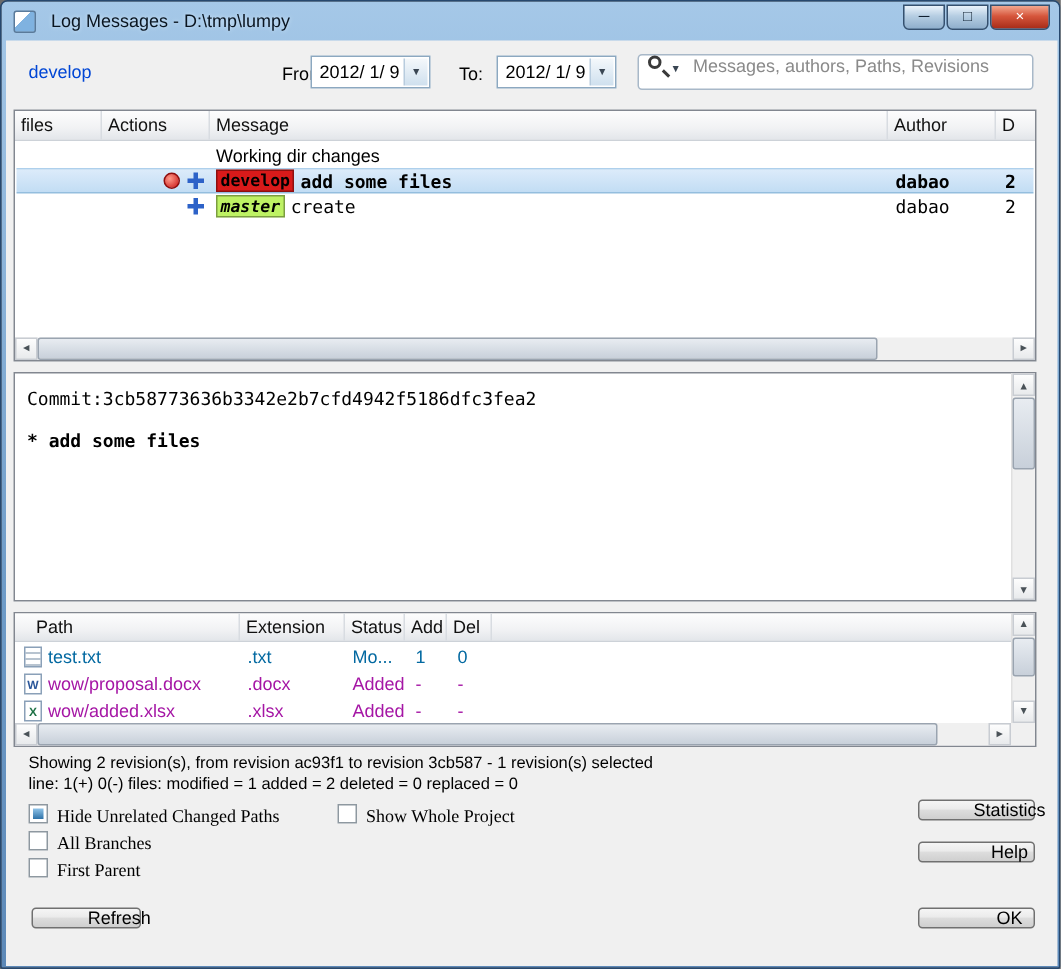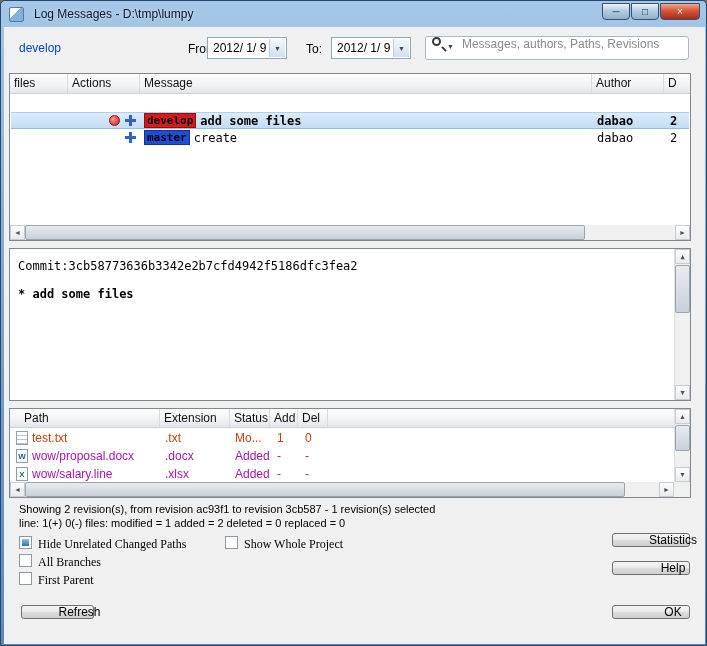--- a/index.html
+++ b/index.html
@@ -45,40 +45,40 @@
   .cell-actions { position:absolute; left:58px; width:70px; height:100%; display:flex; align-items:center;
                   justify-content:flex-end; gap:5px; padding-right:3px; }
   .cell-msg { position:absolute; left:133px; height:100%; display:flex; align-items:center; gap:4px; white-space:nowrap; }
   .cell-author { position:absolute; left:586px; height:100%; display:flex; align-items:center; }
   .cell-date { position:absolute; left:659px; height:100%; display:flex; align-items:center; overflow:hidden; }
   .monofont { font-family:"DejaVu Sans Mono", monospace; font-size:12px; }
   .bold { font-weight:bold; }
   .badge { font-family:"DejaVu Sans Mono", monospace; font-weight:bold; font-size:11px;
            padding:0 2px; color:#000; border:1px solid rgba(0,0,0,.35); line-height:13px; }
   .badge.develop { background:#d91a1a; }
-  .badge.master { background:#1d4ed8; }
+  .badge.master { background:#bef264;font-style:italic; }
   .modicon { width:11px; height:11px; border-radius:50%; border:1px solid #8e0e0e;
              background:radial-gradient(circle at 35% 35%, #ff9a8a, #c81414); }
   .plusicon { position:relative; width:11px; height:11px; }
   .plusicon::before { content:''; position:absolute; left:4px; top:0; width:3px; height:11px; background:#2d62c8; }
   .plusicon::after  { content:''; position:absolute; top:4px; left:0; width:11px; height:3px; background:#2d62c8; }
 
   .sb { position:absolute; background:#f0f0f0; }
   .sbtn { position:absolute; width:15px; height:15px; background:linear-gradient(#fdfdfd,#e8eaec);
           border:1px solid #c8ccd2; display:flex; align-items:center; justify-content:center;
           font-size:7px; color:#4a5258; }
   .sthumb { position:absolute; background:linear-gradient(#e8ecf1,#c8d0da); border:1px solid #9aa4b0; border-radius:2px; }
   .sb-corner { position:absolute; background:#f0f0f0; }
 
   .commit-line { position:absolute; left:8px; top:10px; }
   .commit-msg  { position:absolute; left:8px; top:38px; font-weight:bold; }
 
   .frow { position:absolute; left:1px; right:17px; height:18px; font-size:12px; }
   .fc { position:absolute; height:100%; display:flex; align-items:center; gap:4px; white-space:nowrap; }
-  .c-mod { color:#c2410c;text-align:right; }
+  .c-mod { color:#0369a1;text-align:right; }
   .c-add { color:#a516a5; }
   .ficon { width:12px; height:14px; background:#fff; border:1px solid #8aa0b8; position:relative; flex:none;
            display:flex; align-items:center; justify-content:center; font-size:8px; font-weight:bold; }
   .ficon.txt { background:repeating-linear-gradient(#fff 0 3px, #b8c4d0 3px 4px); }
   .ficon.word { color:#2b579a; }
   .ficon.excel { color:#1e7145; }
 
   .statusline { position:absolute; left:18px; font-size:11px; color:#000; white-space:nowrap; }
 
   .cb { position:absolute; width:13px; height:13px; background:#fff; border:1px solid #8e98a0; }
@@ -132,20 +132,23 @@
 
   <div class="panel" style="left:8px; top:72px; width:682px; height:168px;">
     <div class="ghead">
       <div class="hc" style="width:58px;">files</div>
       <div class="hc" style="width:72px;">Actions</div>
       <div class="hc" style="width:452px;">Message</div>
       <div class="hc" style="width:72px;">Author</div>
       <div class="hc" style="flex:1; border-right:none;">D</div>
     </div>
 
+    <div class="lrow" style="top:21px;">
+      <span class="cell-msg">Working dir changes</span>
+    </div>
 
     <div class="lrow selected" style="top:38px;">
       <span class="cell-actions">
         <span class="modicon"></span>
         <span class="plusicon"></span>
       </span>
       <span class="cell-msg">
         <span class="badge develop">develop</span>
         <span class="monofont bold">add some files</span>
       </span>
@@ -210,21 +213,21 @@
       </span>
       <span class="fc" style="left:154px;text-align:right;">.docx</span>
       <span class="fc" style="left:224px;">Added</span>
       <span class="fc" style="left:266px;">-</span>
       <span class="fc" style="left:294px;">-</span>
     </div>
 
     <div class="frow c-add" style="top:56px;">
       <span class="fc" style="left:5px;">
         <span class="ficon excel">X</span>
-        <span>wow/salary.line</span>
+        <span>wow/added.xlsx</span>
       </span>
       <span class="fc" style="left:154px;">.xlsx</span>
       <span class="fc" style="left:224px;">Added</span>
       <span class="fc" style="left:266px;">-</span>
       <span class="fc" style="left:294px;">-</span>
     </div>
 
     <div class="sb" style="right:0; top:0; width:16px; height:73px; border-left:1px solid #e0e0e0;">
       <div class="sbtn" style="left:0; top:0;">▲</div>
       <div class="sthumb" style="left:0; top:16px; width:15px; height:26px;"></div>

